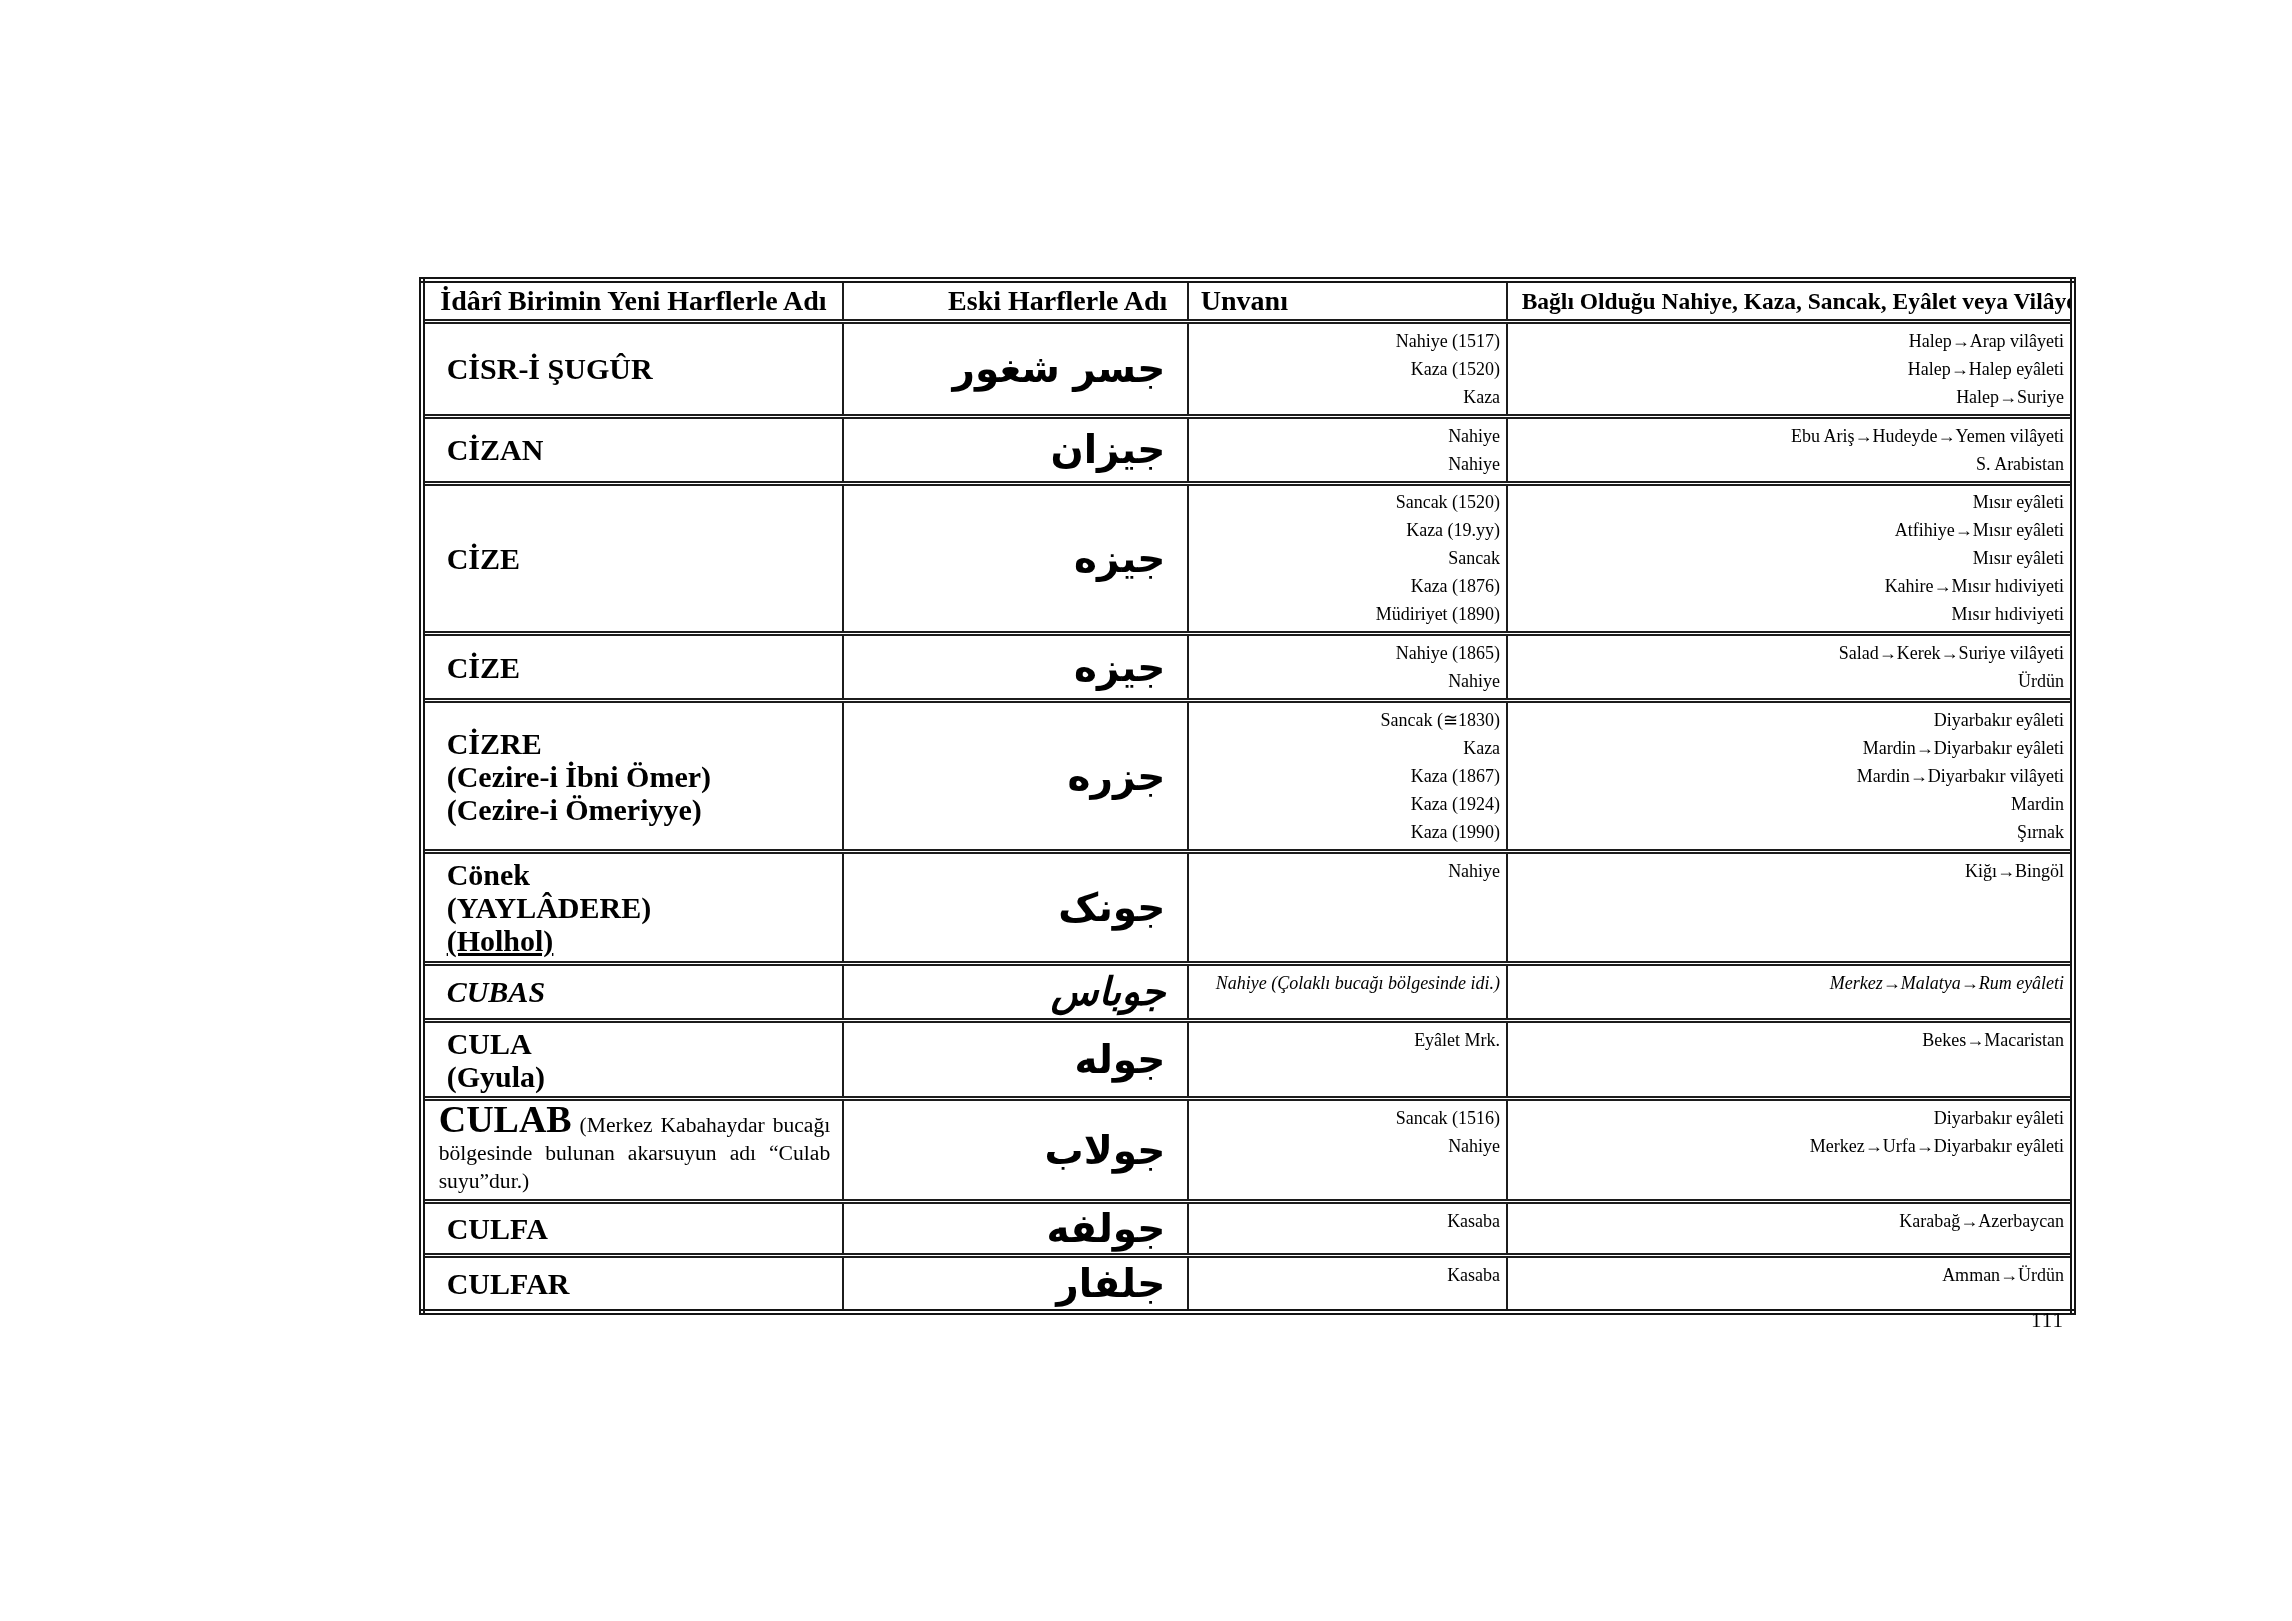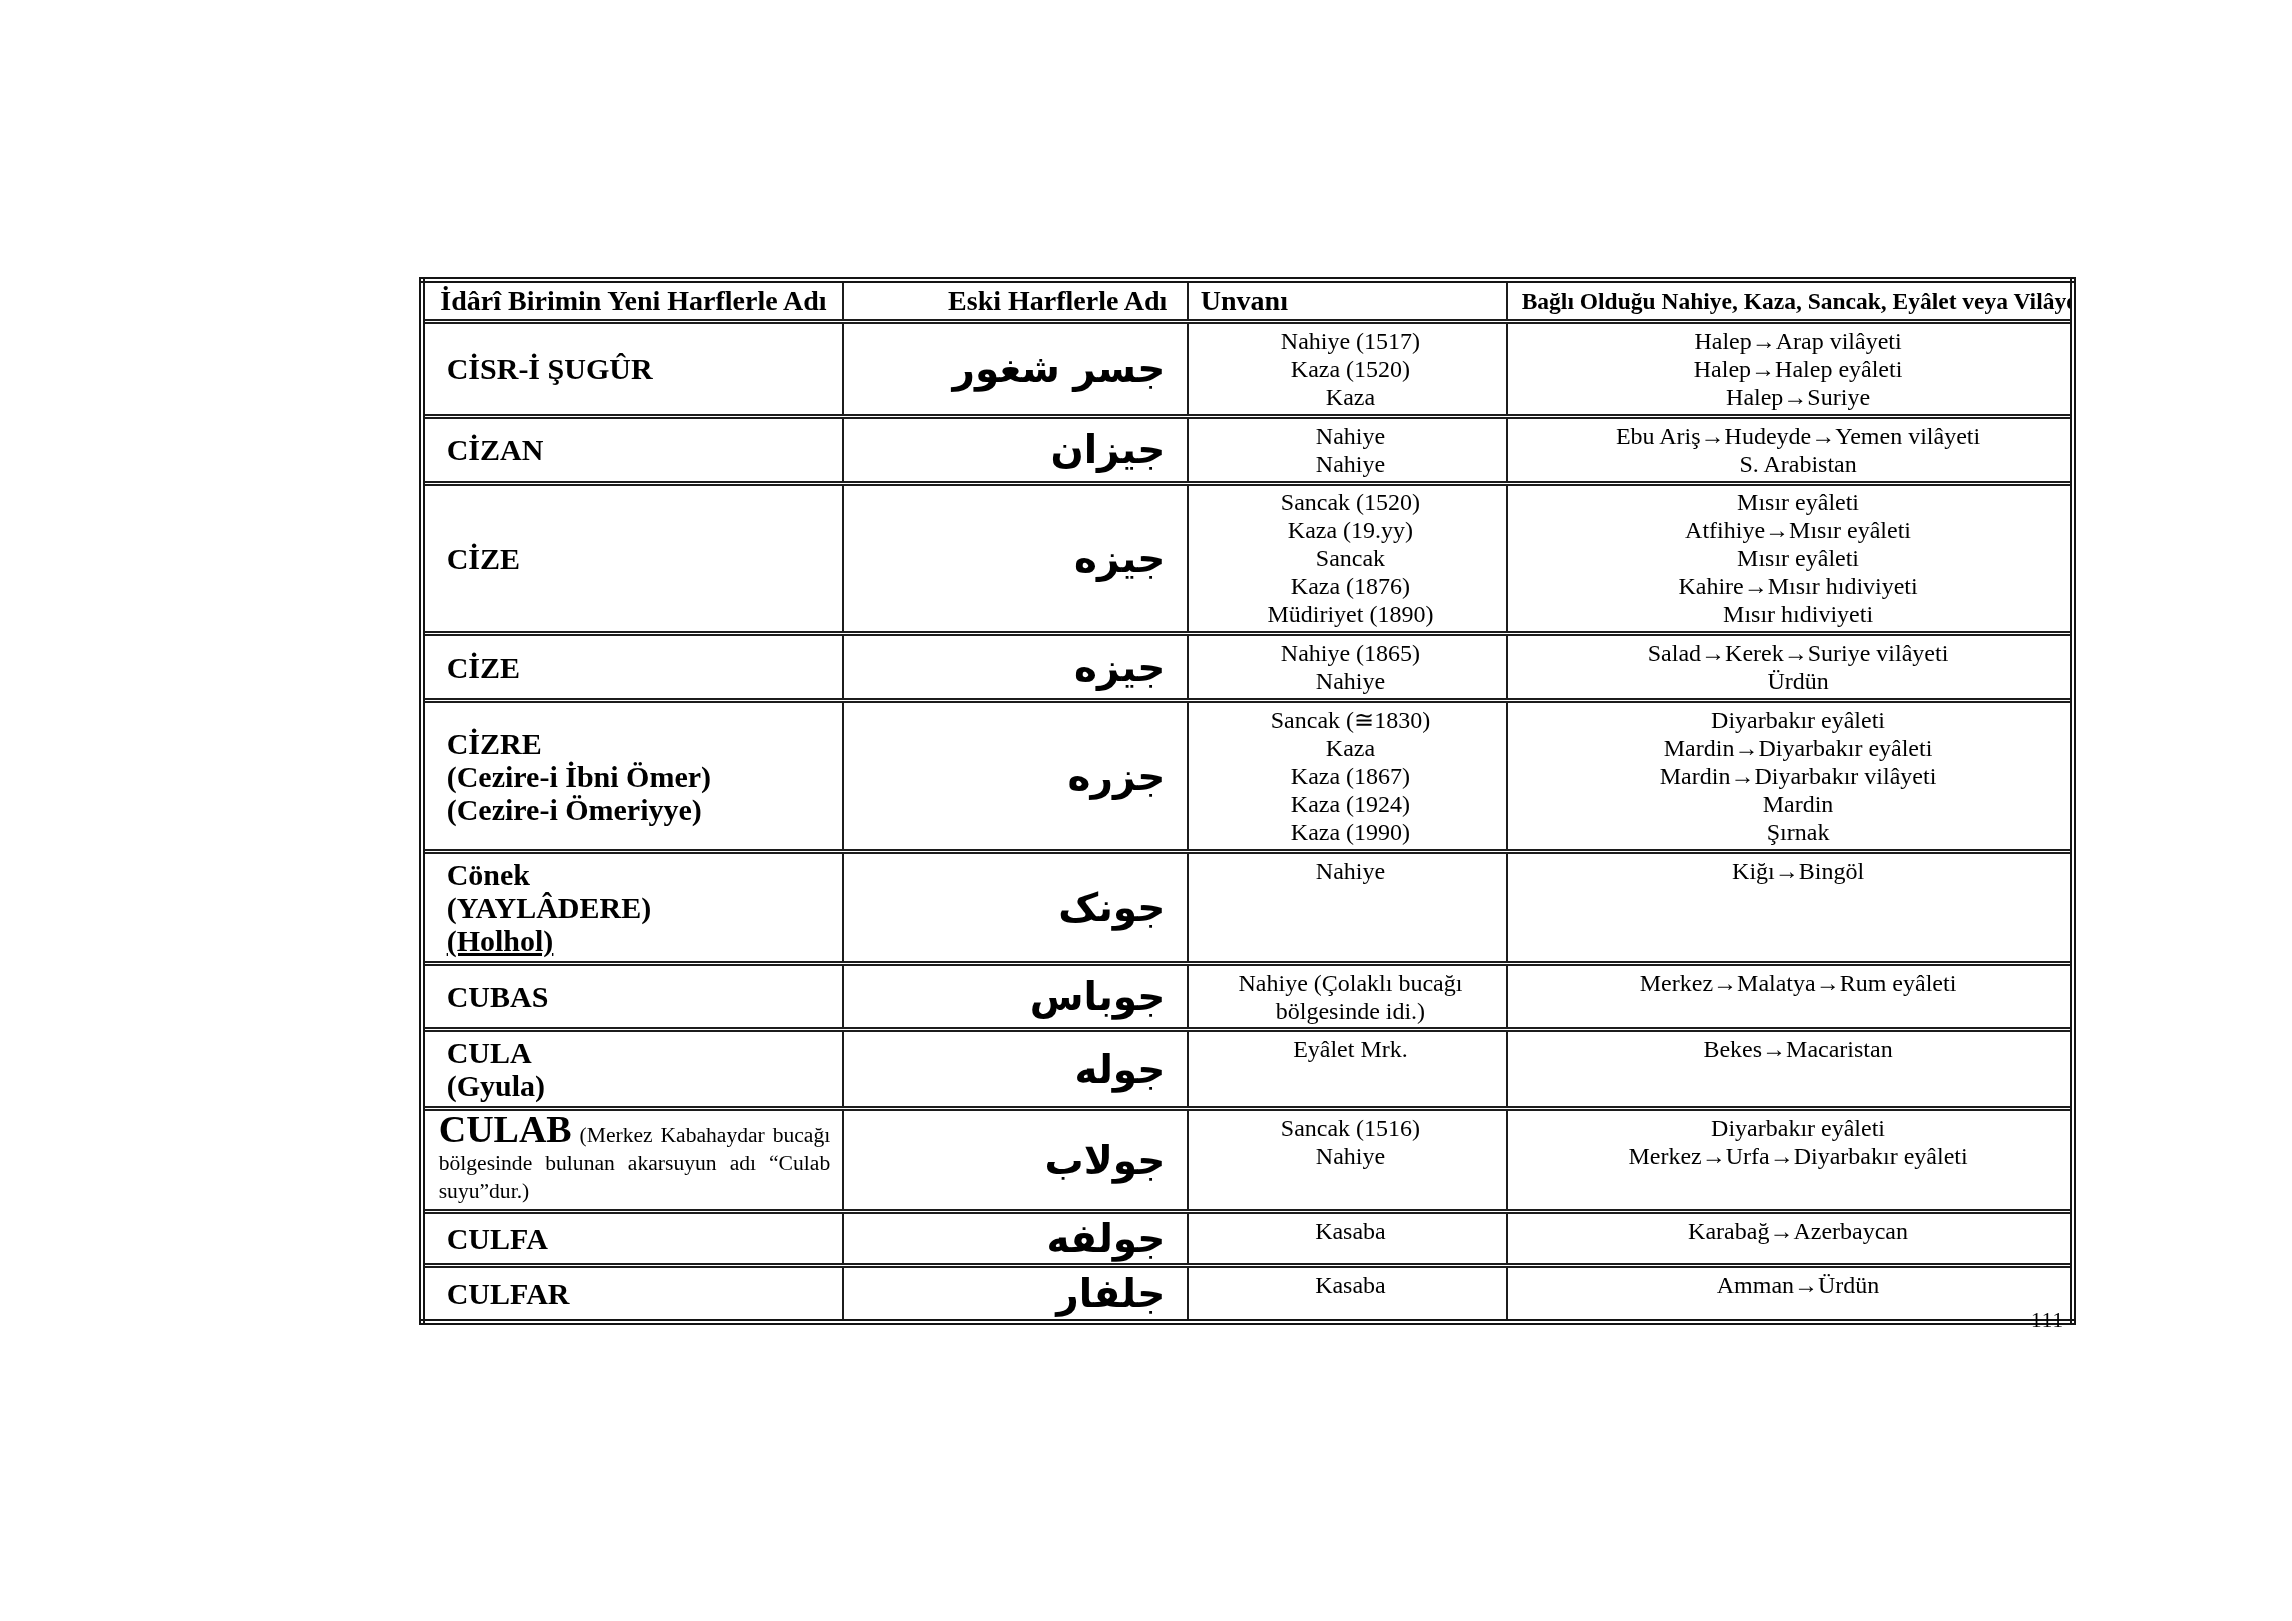--- a/index.html
+++ b/index.html
@@ -80,22 +80,22 @@
     text-align: right;
     direction: rtl;
     font-family: "DejaVu Sans", sans-serif;
     font-weight: bold;
     font-size: 39px;
     padding: 2px 21.6px 2px 5.9px;
     white-space: nowrap;
   }
   td.c3, td.c4 {
     vertical-align: top;
-    text-align: center;
-    font-size: 24px;
+    text-align: right;
+    font-size: 18px;
     line-height: 28px;
     padding: 2.9px 5.9px 2.9px 11.8px;
   }
   td.c4 { padding-left: 24px; margin-left: 20px; }
   .cell-line { display: block; white-space: nowrap; }
   td.c3 .cell-line { white-space: normal; }
 
   .pagenum {
     position: absolute;
     top: 1308px;
@@ -218,21 +218,21 @@
             <span class="name-line underline">(Holhol)</span>
           </td>
     <td class="c2">جونک</td>
     <td class="c3">
             <span class="cell-line">Nahiye</span>
           </td>
     <td class="c4">
             <span class="cell-line">Kiğı→Bingöl</span>
           </td>
   </tr>
-        <tr style="height: 57px;">
+        <tr style="height: 57px; font-style: italic;">
     <td class="c1">
             <span class="name-line">CUBAS</span>
           </td>
     <td class="c2">جوباس</td>
     <td class="c3">
             <span class="cell-line">Nahiye (Çolaklı bucağı bölgesinde idi.)</span>
           </td>
     <td class="c4">
             <span class="cell-line">Merkez→Malatya→Rum eyâleti</span>
           </td>

